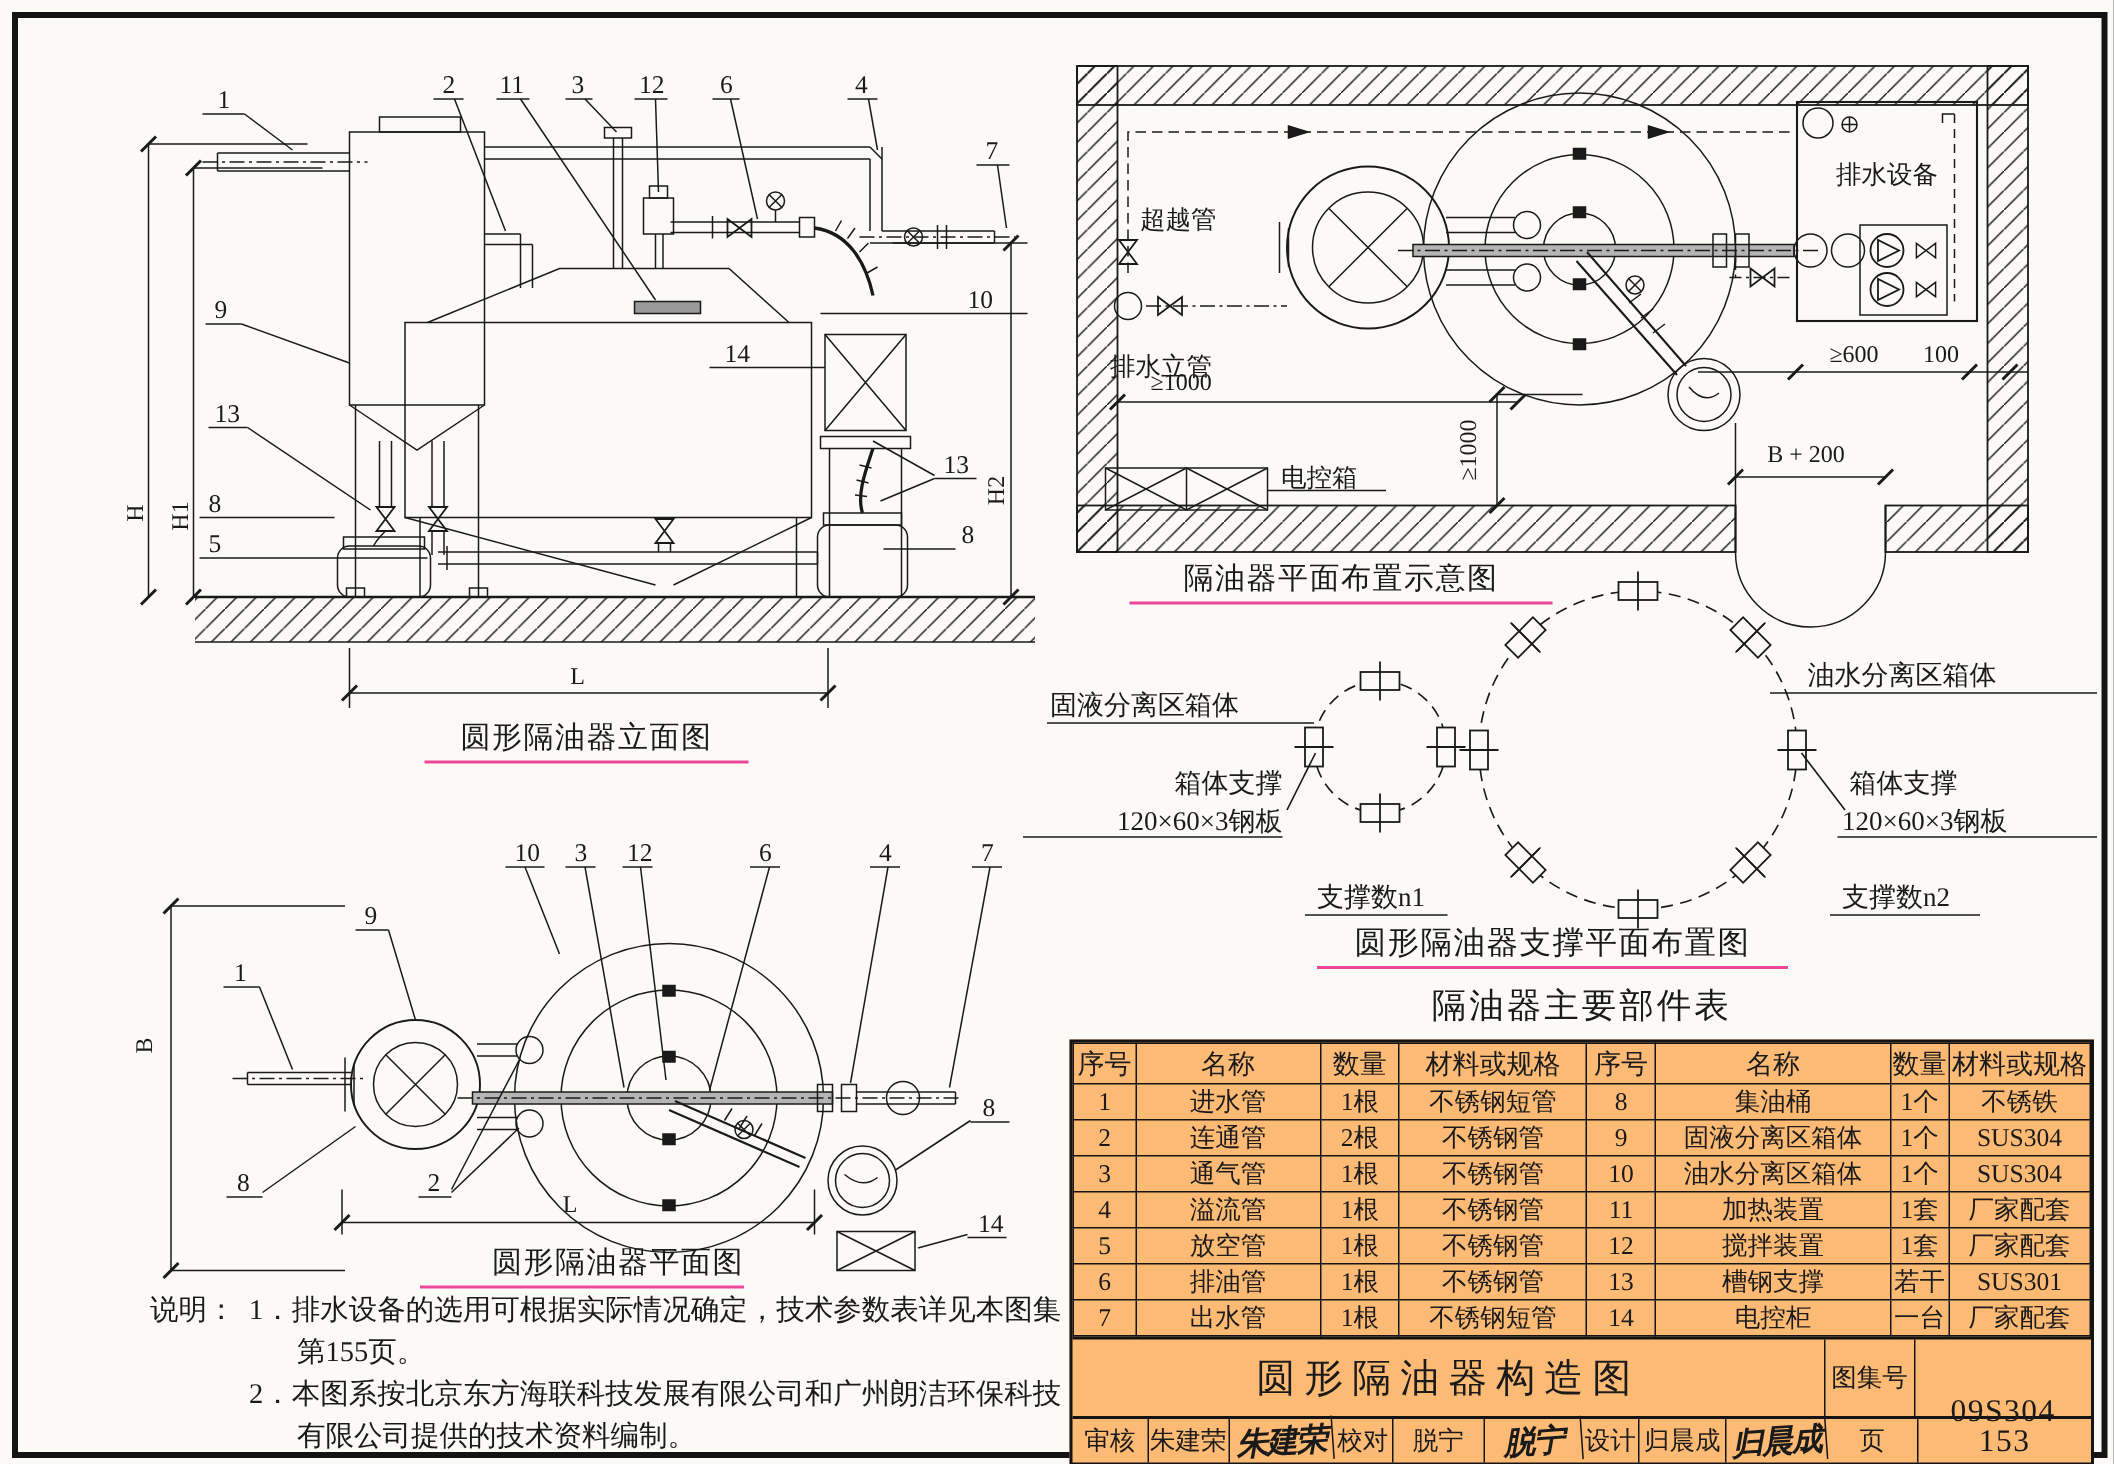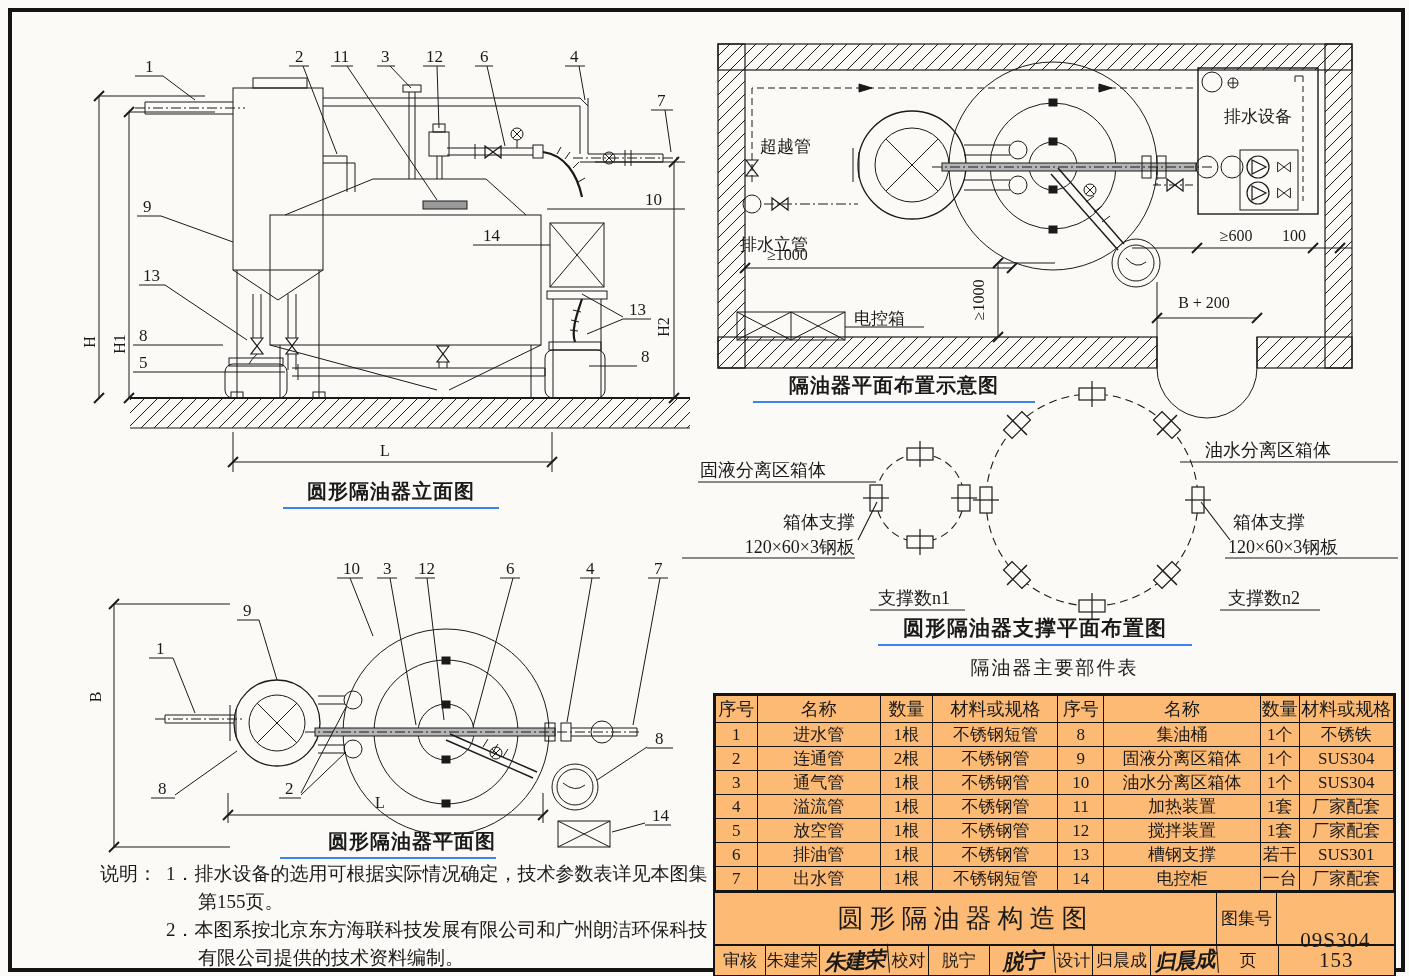--- a/index.html
+++ b/index.html
@@ -5,23 +5,23 @@
   html,body{margin:0;padding:0;background:#888;}
   .page{position:relative;width:1409px;height:976px;background:#fbfaf6;overflow:hidden;
         font-family:"Liberation Serif", serif;color:#1a1a1a;}
   .frame{position:absolute;left:8px;top:8px;width:1389px;height:956px;border:4px solid #141414;}
   .abs{position:absolute;}
   svg{position:absolute;overflow:visible;}
   svg text{font-family:"Liberation Serif", serif;fill:#1a1a1a;}
   .num{font-size:17px;}
   .dimtxt{font-size:16px;}
   .cjk{font-size:17px;}
-  .dwg-title{position:absolute;font-weight:bold;font-size:20px;text-align:center;
-             border-bottom:2px solid #3b82f6;padding-bottom:2px;letter-spacing:1px;white-space:nowrap;}
-  .tbl-caption{position:absolute;font-size:19px;text-align:center;letter-spacing:2px;}
+  .dwg-title{position:absolute;font-weight:normal;font-size:20px;text-align:center;
+             border-bottom:2px solid #ec4899;padding-bottom:2px;letter-spacing:1px;white-space:nowrap;}
+  .tbl-caption{position:absolute;font-size:23px;text-align:center;letter-spacing:2px;}
   
   .notes{position:absolute;left:100px;top:860px;width:605px;font-size:19px;line-height:28px;display:flex;}
   .notes .lbl{flex:0 0 66px;white-space:nowrap;}
   .notes ol{margin:0;padding:0;list-style:none;}
   .notes li{width:528px;padding-left:32px;text-indent:-32px;}
   
   .block{position:absolute;left:713px;top:693px;width:683px;background:#fdba74;border:2px solid #141414;box-sizing:border-box;}
   table.parts{border-collapse:collapse;width:100%;table-layout:fixed;}
   table.parts th,table.parts td{border:1.5px solid #141414;text-align:center;padding:0;
         font-weight:normal;font-size:17px;height:23px;overflow:hidden;white-space:nowrap;}

